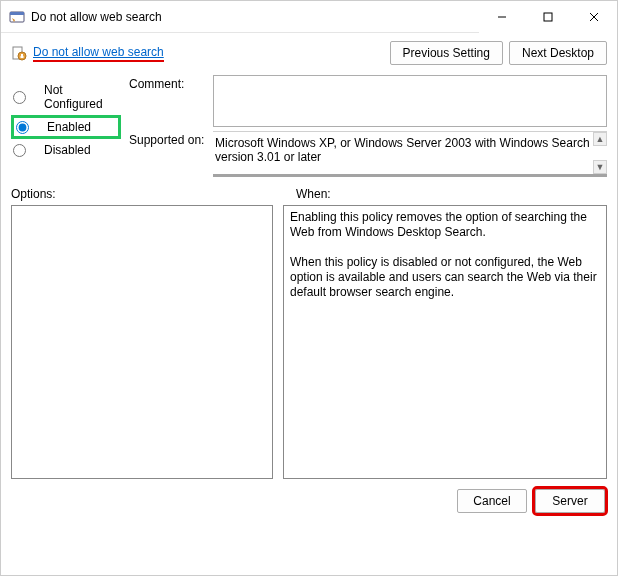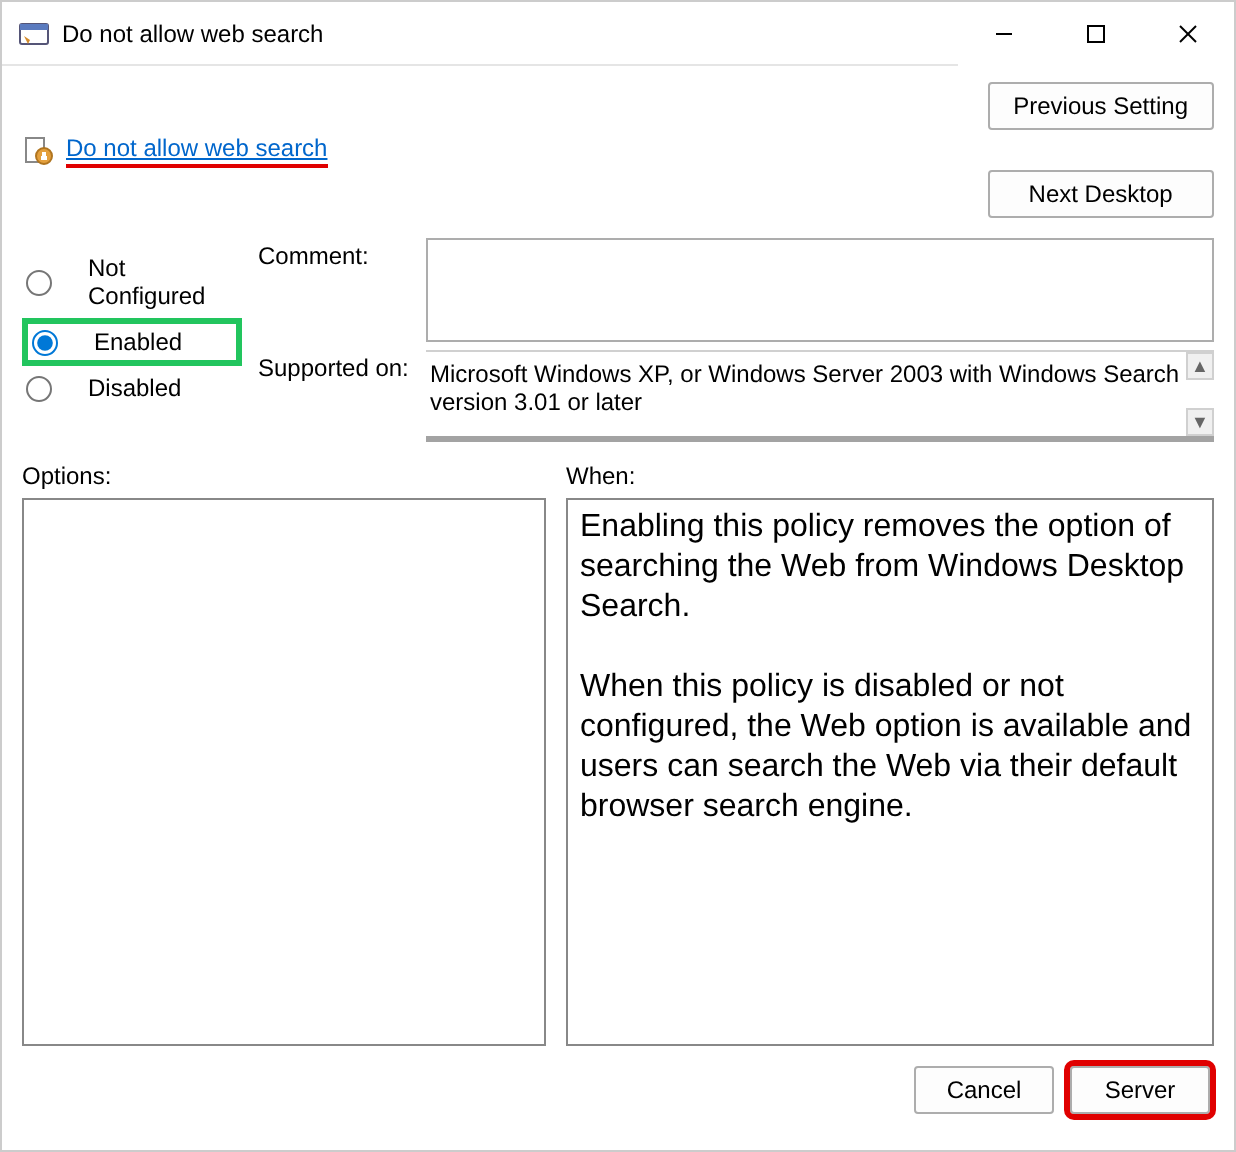--- a/index.html
+++ b/index.html
@@ -50,21 +50,21 @@
   .policy-icon {
     width: 16px; height: 16px;
     display: inline-flex; align-items: center; justify-content: center;
   }
   .header-link {
     color: #0066cc;
     text-decoration: underline;
     border-bottom: 2px solid #e00000;
     padding-bottom: 1px;
   }
-  .nav-buttons { display: flex; gap: 20px; flex-direction: column; }
+  .nav-buttons { display: flex; gap: 6px; }
   .std-btn {
     background: #fdfdfd;
     border: 1px solid #adadad;
     padding: 4px 12px;
     font-family: inherit;
     font-size: 12px;
     border-radius: 2px;
     min-width: 70px;
   }
 
@@ -131,37 +131,37 @@
     background: #f0f0f0;
     border: 1px solid #d0d0d0;
     color: #666;
   }
   .supported-box .sa-top { top: 0; }
   .supported-box .sa-bot { bottom: 0; }
 
   .mid-labels {
     display: flex;
     padding: 10px 10px 2px 10px;
-    gap: 10px;
+    gap: 23px;
   }
   .mid-labels .left { width: 262px; }
   .mid-labels .right { flex: 1; }
 
   .panes {
     display: flex;
     padding: 2px 10px 0 10px;
     gap: 10px;
   }
   .pane-box {
     border: 1px solid #888;
     background: #fff;
     height: 274px;
     overflow-y: scroll;
     padding: 4px 6px;
-    font-size: 16px;
+    font-size: 12px;
     line-height: 1.25;
   }
   .pane-left { width: 262px; }
   .pane-right { flex: 1; }
 
   .footer {
     display: flex;
     justify-content: flex-end;
     gap: 8px;
     padding: 10px 12px;

